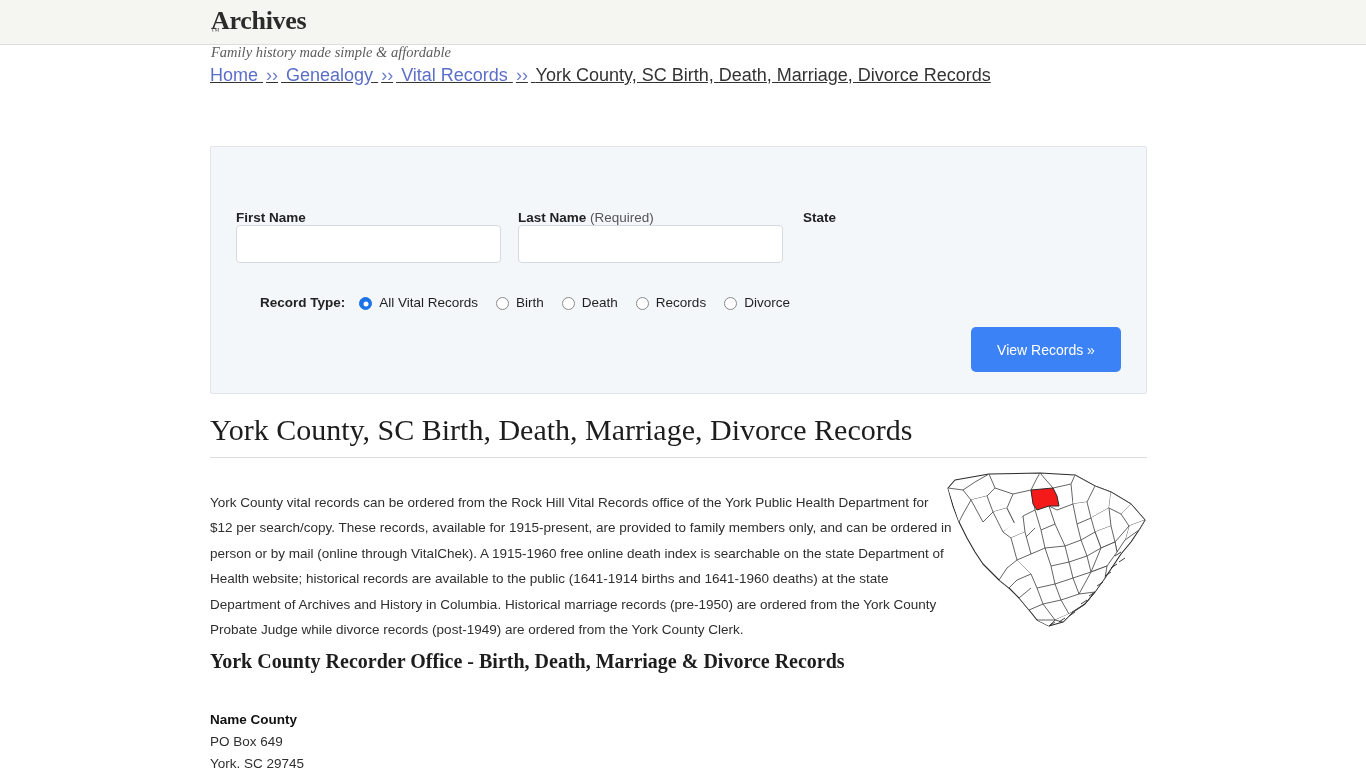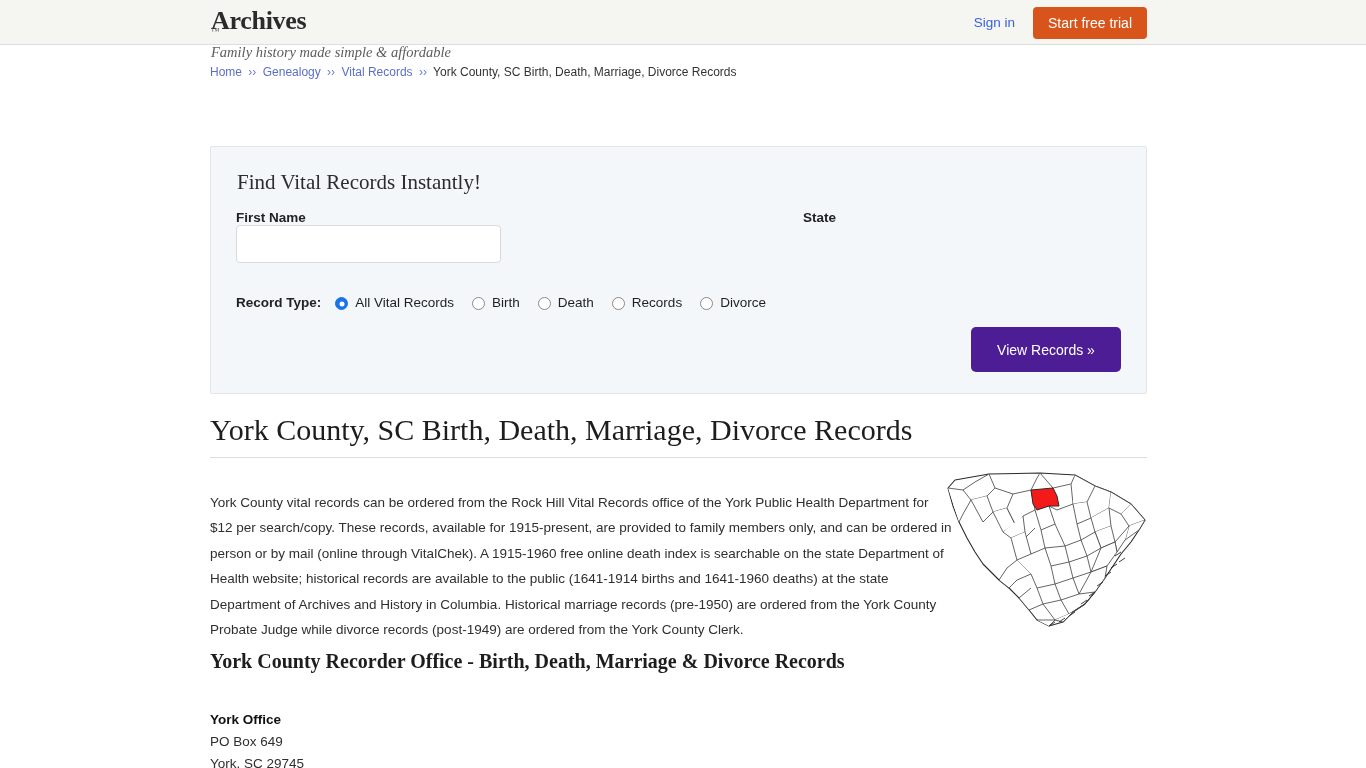--- a/index.html
+++ b/index.html
@@ -71,23 +71,24 @@
     cursor: pointer;
     line-height: 1;
   }
 
   
   .page { position: relative; }
 
   .breadcrumb {
     position: absolute;
     left: 210px; top: 20px;
-    font-size: 12px;
+    font-size: 18px;
     color: #333;
     white-space: nowrap;
+    text-decoration: underline;
   }
   .breadcrumb a {
     color: #5b6fc9;
     text-decoration: none;
     cursor: pointer;
   }
   .bc-sep { color: #6b7ecc; margin: 0 3px; }
   .bc-current { color: #333; }
 
   
@@ -171,20 +172,21 @@
     left: 25px; top: 148px;
     display: flex;
     align-items: center;
     font-size: 13.5px;
     color: #222;
   }
   .rtype-label {
     font-weight: bold;
     margin-right: 14px;
     white-space: nowrap;
+    margin-left: 24px;
   }
   .radio-item {
     display: flex;
     align-items: flex-end;
     margin-right: 18px;
     cursor: pointer;
     white-space: nowrap;
   }
   .radio {
     width: 13px; height: 13px;
@@ -206,21 +208,21 @@
     transform: translate(-50%,-50%);
     width: 5px; height: 5px;
     border-radius: 50%;
     background: #ffffff;
   }
   .radio-label { color: #1f1f1f; }
 
   .view-btn {
     position: absolute;
     right: 25px; top: 180px;
-    background: #4c1d95;
+    background: #3b82f6;
     color: #fff;
     border: none;
     border-radius: 5px;
     font-size: 14px;
     font-family: "Liberation Sans", sans-serif;
     padding: 0 20px;
     height: 45px;
     min-width: 150px;
     cursor: pointer;
   }
@@ -283,47 +285,46 @@
   .contact .b { font-weight: bold; color: #111; }
 </style>
 </head>
 <body>
 
 <div class="topbar">
   <div class="brand">
     <span class="brand-logo">Archives</span>
     <span class="brand-tm">™</span>
     <span class="brand-tag">Family history made simple &amp; affordable</span>
-  </div>
-  <div class="topbar-right">
-    <a class="signin">Sign in</a>
-    <button class="trial-btn">Start free trial</button>
   </div>
 </div>
 
 <div class="page">
 
   <div class="breadcrumb">
     <a>Home</a>
     <span class="bc-sep">››</span>
     <a>Genealogy</a>
     <span class="bc-sep">››</span>
     <a>Vital Records</a>
     <span class="bc-sep">››</span>
     <span class="bc-current">York County, SC Birth, Death, Marriage, Divorce Records</span>
   </div>
 
   <div class="search-panel">
-    <div class="panel-title">Find Vital Records Instantly!</div>
 
     <div class="field first">
       <span class="field-label">First Name</span>
       <input class="text-input" type="text" placeholder="" style="">
     </div>
 
+    <div class="field last">
+      <span class="field-label"><span>Last Name</span> <span class="req">(Required)</span></span>
+      <input class="text-input" type="text" placeholder="" style="">
+    </div>
 
     <div class="field state">
       <span class="field-label">State</span>
     </div>
 
     <div class="rtype-row">
       <span class="rtype-label">Record Type:</span>
 
       <label class="radio-item">
         <span class="radio checked"></span>
@@ -411,19 +412,19 @@
                  M124 146 L130 142 M114 152 L120 148 M104 156 L110 152" stroke="#2b2b2b" stroke-width="0.9" fill="none"></path>
       </g>
 
       <path d="M86 20 L108 18 L112 26 L114 36 L104 36 L92 40 L88 34 L86 20 Z" fill="#f51a1a" stroke="#2b2b2b" stroke-width="1"></path>
     </svg>
   </div>
 
   <h2 class="h2">York County Recorder Office - Birth, Death, Marriage &amp; Divorce Records</h2>
 
   <div class="contact">
-    <div class="b">York Office</div>
+    <div class="b">Name County</div>
     <div>PO Box 649</div>
     <div>York, SC 29745</div>
 
   </div>
 
 </div>
 
 </body></html>

